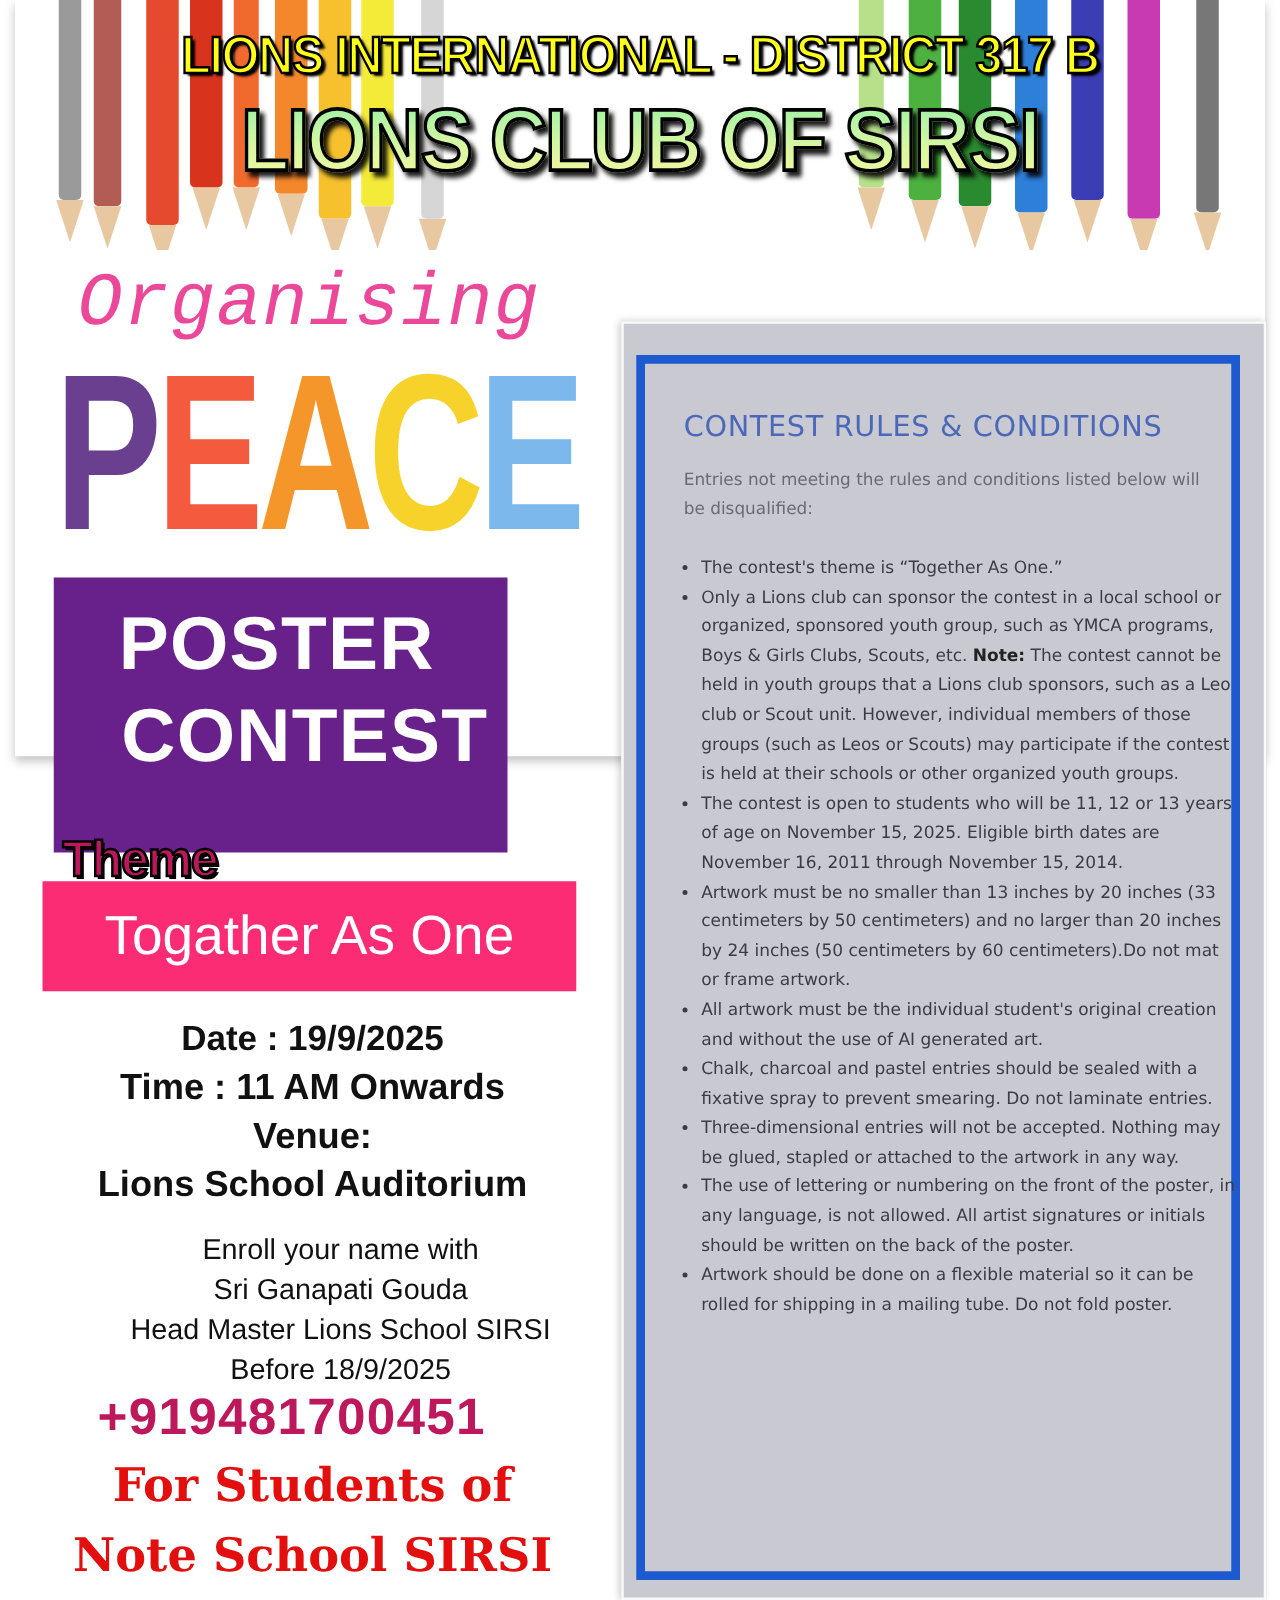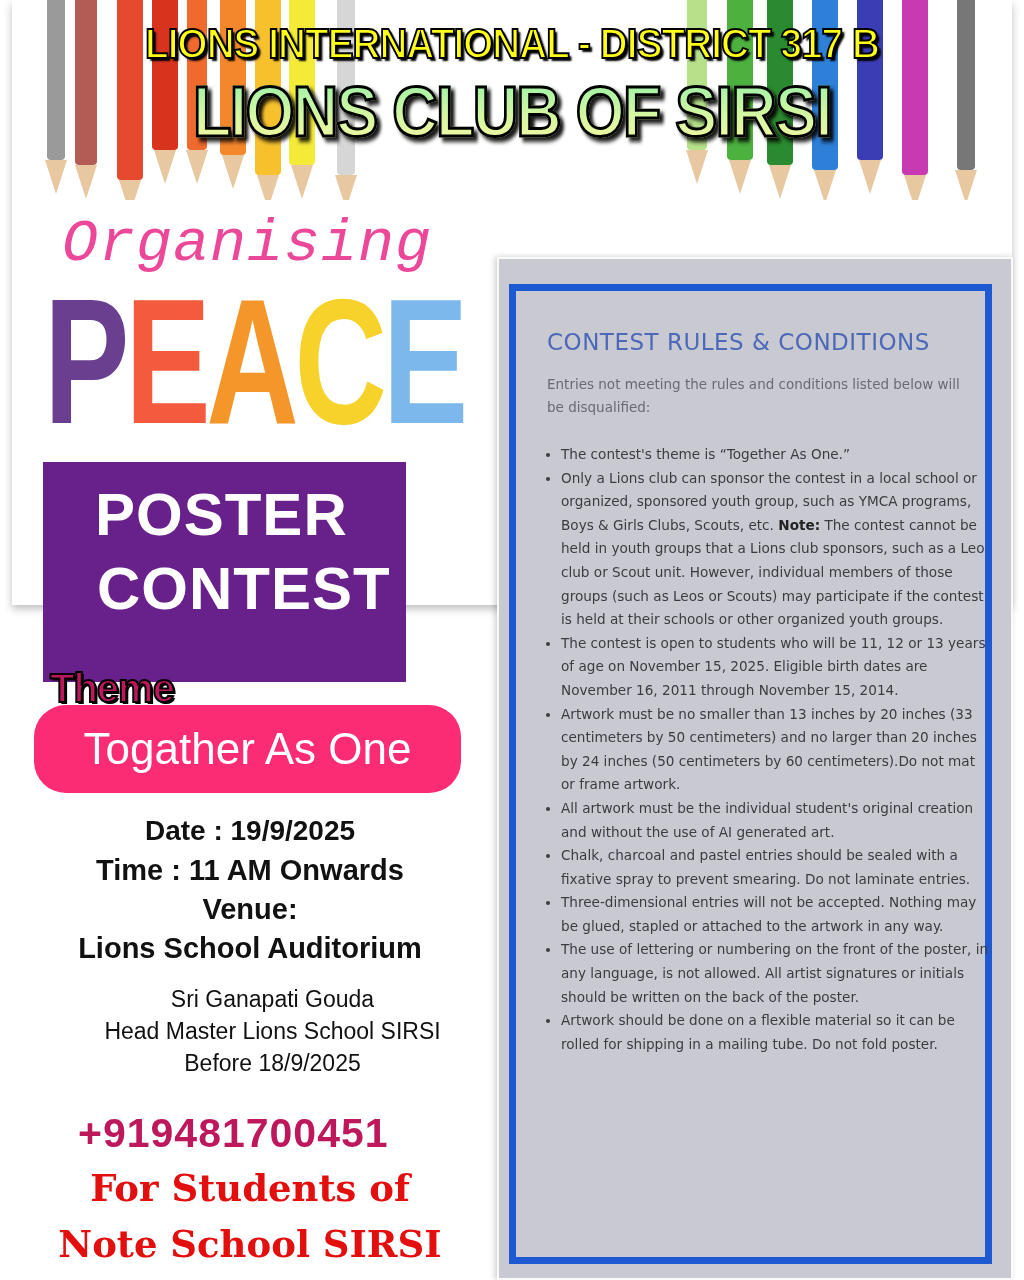--- a/index.html
+++ b/index.html
@@ -19,21 +19,21 @@
 
   .organising { position:absolute; left:62px; top:210px; font-family:Liberation Mono, monospace; font-style:italic; font-size:60px; color:#ec4899; letter-spacing:1px; }
   .peace { position:absolute; left:44px; top:292px; height:145px; display:flex; font-family:"Liberation Sans", sans-serif; font-weight:bold; font-size:178px; line-height:140px; letter-spacing:-6px; transform:scaleX(0.72); transform-origin:left top; }
   .peace span { display:inline-block; }
 
   .poster-box { position:absolute; left:43px; top:462px; width:363px; height:220px; background:#68208b; color:#fff; font-weight:bold; font-family:"Liberation Sans", sans-serif; }
   .poster-box .l1 { position:absolute; left:52px; top:18px; font-size:60px; letter-spacing:1px; }
   .poster-box .l2 { position:absolute; left:34px; top:92px; font-size:60px; letter-spacing:1px;margin-left:20px; }
 
   .theme-label { position:absolute; left:50px; top:650px; font-family:"Liberation Sans", sans-serif; font-weight:bold; font-size:40px; color:#be185d; -webkit-text-stroke:2px #000; text-shadow:2px 2px 0 #000; letter-spacing:-1px;margin-top:16px; }
-  .theme-box { position:absolute; left:34px; top:705px; width:427px; height:88px; background:#fb2b74; color:#fff; font-size:44px; line-height:88px; text-align:center; font-family:"Liberation Sans", sans-serif;border-radius:32px; }
+  .theme-box { position:absolute; left:34px; top:705px; width:427px; height:88px; background:#fb2b74; color:#fff; font-size:44px; line-height:88px; text-align:center; font-family:"Liberation Sans", sans-serif; }
 
   .info { position:absolute; left:0; width:500px; text-align:center; color:#111; font-weight:bold; font-family:"Liberation Sans", sans-serif; }
   .info.date { top:815px; font-size:28px; }
   .info.time { top:854px; font-size:29px; }
   .info.venue-l { top:893px; font-size:29px;text-align:center; }
   .info.venue { top:932px; font-size:29px; }
   .enroll { position:absolute; left:0; width:545px; text-align:center; color:#111; font-size:23px; line-height:32px; top:983px; font-family:"Liberation Sans", sans-serif; }
   .phone { position:absolute; left:78px; top:1110px; font-size:41px; font-weight:bold; color:#be185d; letter-spacing:1px; font-family:"Liberation Sans", sans-serif; }
   .students { position:absolute; left:0; width:500px; text-align:center; color:#e30e0e; font-family:"DejaVu Serif", serif; font-weight:bold; font-size:37px; line-height:56px; top:1160px; }
 
@@ -89,20 +89,21 @@
 
 <div class="theme-label">Theme</div>
 <div class="theme-box">Togather As One</div>
 
 <div class="info date">Date : 19/9/2025</div>
 <div class="info time">Time : 11 AM Onwards</div>
 <div class="info venue-l">Venue:</div>
 <div class="info venue">Lions School Auditorium</div>
 
 <div class="enroll">
+  <div>Enroll your name with</div>
   <div>Sri Ganapati Gouda</div>
   <div>Head Master Lions School SIRSI</div>
   <div>Before 18/9/2025</div>
 </div>
 
 <div class="phone">+919481700451</div>
 
 <div class="students">
   <div>For Students of</div>
   <div>Note School SIRSI</div>

